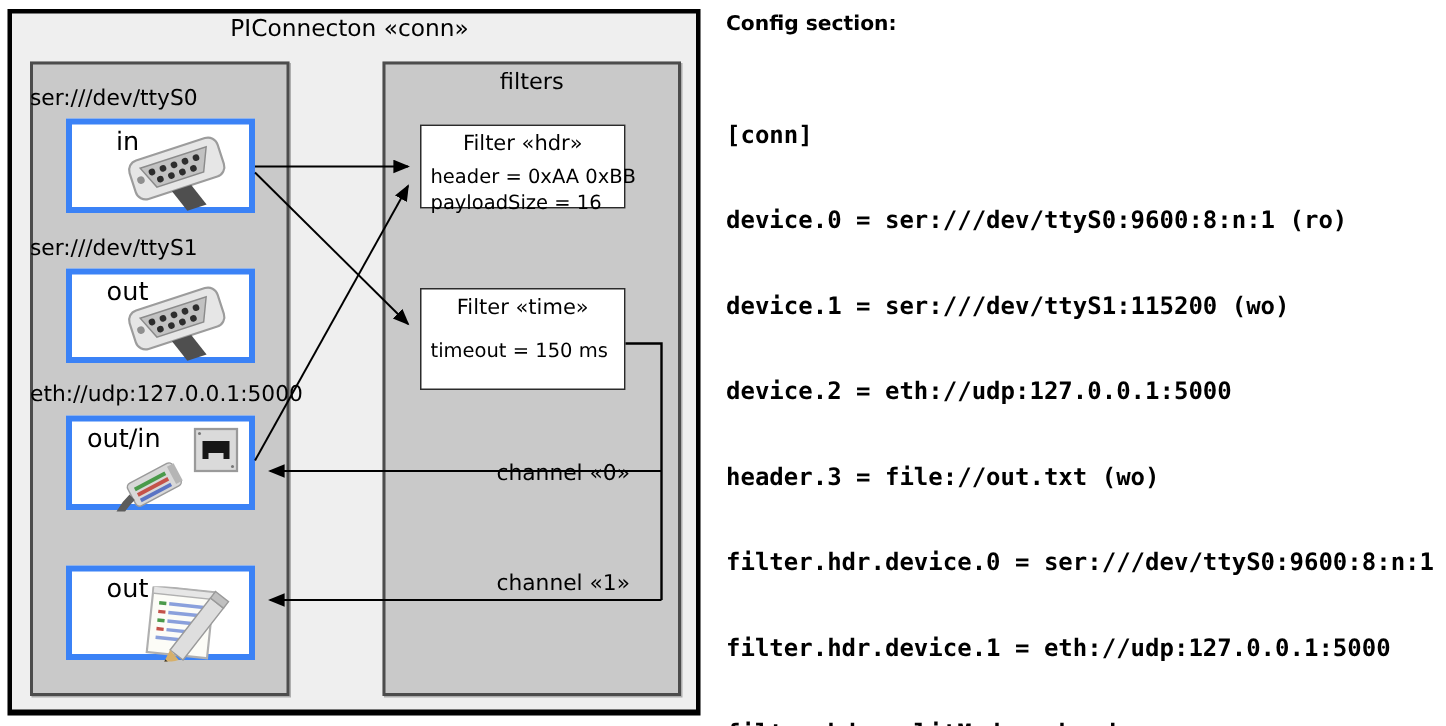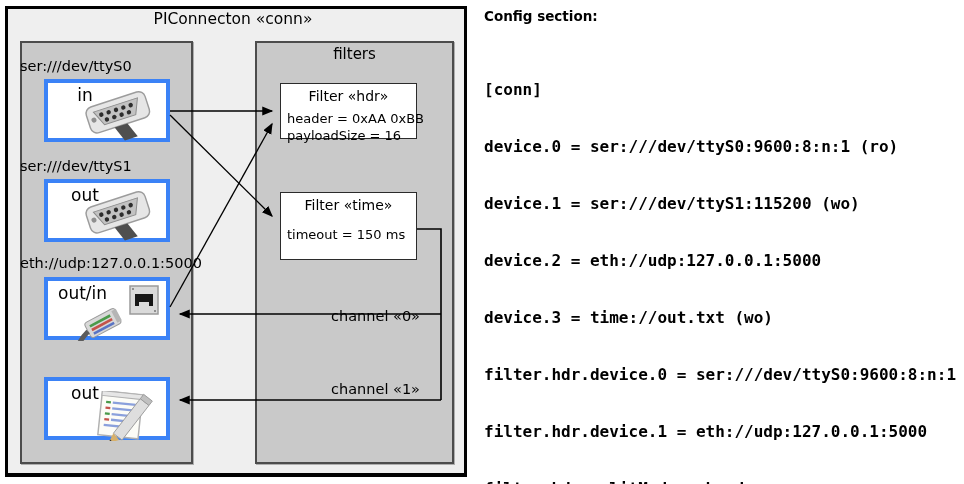--- a/index.html
+++ b/index.html
@@ -182,21 +182,21 @@
 
     <line x1="441" y1="400" x2="180" y2="400" stroke="#000" stroke-width="1.3" marker-end="url(#arr)"></line>
   </svg>
 
   <div class="config-heading">Config section:</div>
   <div class="config-lines">
     <div>[conn]</div>
     <div>device.0 = ser:///dev/ttyS0:9600:8:n:1 (ro)</div>
     <div>device.1 = ser:///dev/ttyS1:115200 (wo)</div>
     <div>device.2 = eth://udp:127.0.0.1:5000</div>
-    <div>device.3 = time://out.txt (wo)</div>
+    <div>header.3 = file://out.txt (wo)</div>
     <div>filter.hdr.device.0 = ser:///dev/ttyS0:9600:8:n:1</div>
     <div>filter.hdr.device.1 = eth://udp:127.0.0.1:5000</div>
     <div>filter.hdr.splitMode = header</div>
     
     
     
     
     
     
     

